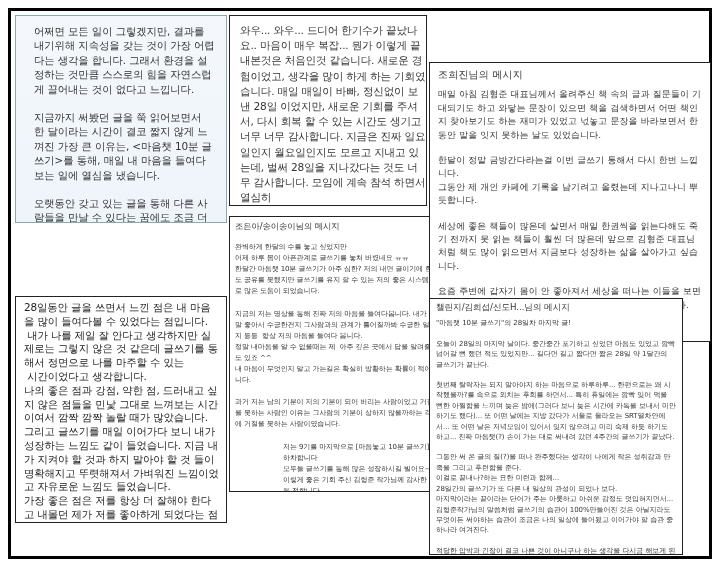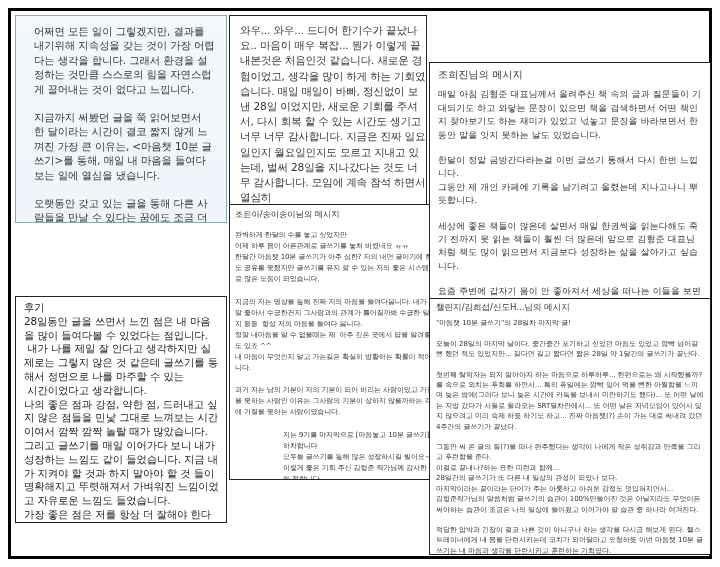--- a/index.html
+++ b/index.html
@@ -44,21 +44,21 @@
     
     #c3 {
       left: 229px; top: 15px; width: 198px; height: 191px;
       padding: 7px 0 6px 10px;
       font-size: 10.6px; line-height: 15.2px; color: #333;
       letter-spacing: -0.2px;
     }
 
     
     #c4 {
-      left: 229px; top: 204px; width: 216px; height: 276px;
+      left: 229px; top: 216px; width: 216px; height: 276px;
       padding: 4px 4px 4px 5px;
       font-size: 7px; line-height: 11.1px; color: #333;
       letter-spacing: -0.1px;
     }
     #c4 .title { font-size: 8.4px; margin-bottom: 10px; color: #333; }
     #c4 p { margin-bottom: 11px; }
     #c4 p:last-child { margin-bottom: 0; margin-left: 48px; }
 
     
     #c5 {
@@ -67,21 +67,21 @@
       font-size: 8.9px; line-height: 13.4px; color: #333;
       letter-spacing: 0.2px;
       margin-top: 40px;
     }
     #c5 .title { font-size: 10px; margin-bottom: 7px; color: #333; }
     #c5 p { margin-bottom: 12px; }
     #c5 p:last-child { margin-bottom: 0; }
 
     
     #c6 {
-      left: 429px; top: 298px; width: 282px; height: 257px;
+      left: 429px; top: 298px; width: 254px; height: 257px;
       padding: 3px 6px 4px 6px;
       font-size: 7px; line-height: 10.4px; color: #333;
       letter-spacing: -0.05px;
     }
     #c6 .title { font-size: 8.6px; margin-bottom: 6px; color: #333; }
     #c6 p { margin-bottom: 10px; }
     #c6 p:last-child { margin-bottom: 16px; }
   </style>
 </head>
 <body>
@@ -89,21 +89,20 @@
 <div class="frame"></div>
 
 <div class="card" id="c1">
   <p>어쩌면 모든 일이 그렇겠지만, 결과를 내기위해 지속성을 갖는 것이 가장 어렵다는 생각을 합니다. 그래서 환경을 설정하는 것만큼 스스로의 힘을 자연스럽게 끌어내는 것이 없다고 느낍니다.</p>
   <p>지금까지 써봤던 글을 쭉 읽어보면서
 한 달이라는 시간이 결코 짧지 않게 느껴진 가장 큰 이유는, &lt;마음챗 10분 글쓰기&gt;를 통해, 매일 내 마음을 들여다보는 일에 열심을 냈습니다.</p>
   <p>오랫동안 갖고 있는 글을 통해 다른 사람들을 만날 수 있다는 꿈에도 조금 더 가까워진 느낌이 듭니다. 10기에도 잘 부탁드립니다😊</p>
 </div>
 
 <div class="card" id="c2">
-  <p class="title">후기</p>
   <p>28일동안 글을 쓰면서 느낀 점은 내 마음을 많이 들여다볼 수 있었다는 점입니다.
  내가 나를 제일 잘 안다고 생각하지만 실제로는 그렇지 않은 것 같은데 글쓰기를 통해서 정면으로 나를 마주할 수 있는
  시간이었다고 생각합니다.
 나의 좋은 점과 강점, 약한 점, 드러내고 싶지 않은 점들을 민낯 그대로 느껴보는 시간이여서 깜짝 깜짝 놀랄 때가 많았습니다.
 그리고 글쓰기를 매일 이어가다 보니 내가 성장하는 느낌도 같이 들었습니다. 지금 내가 지켜야 할 것과 하지 말아야 할 것 들이 명확해지고 뚜렷해져서 가벼워진 느낌이었고 자유로운 느낌도 들었습니다.
 가장 좋은 점은 저를 항상 더 잘해야 한다고 내몰던 제가 저를 좋아하게 되었다는 점입니다.</p>
 </div>
 
 <div class="card" id="c3">
   <p>와우... 와우... 드디어 한기수가 끝났나요.. 마음이 매우 복잡... 뭔가 이렇게 끝내본것은 처음인것 같습니다. 새로운 경험이었고, 생각을 많이 하게 하는 기회였습니다. 매일 매일이 바빠, 정신없이 보낸 28일 이었지만, 새로운 기회를 주셔서, 다시 회복 할 수 있는 시간도 생기고 너무 너무 감사합니다. 지금은 진짜 일요일인지 월요일인지도 모르고 지내고 있는데, 벌써 28일을 지나갔다는 것도 너무 감사합니다. 모임에 계속 참석 하면서 열심히

